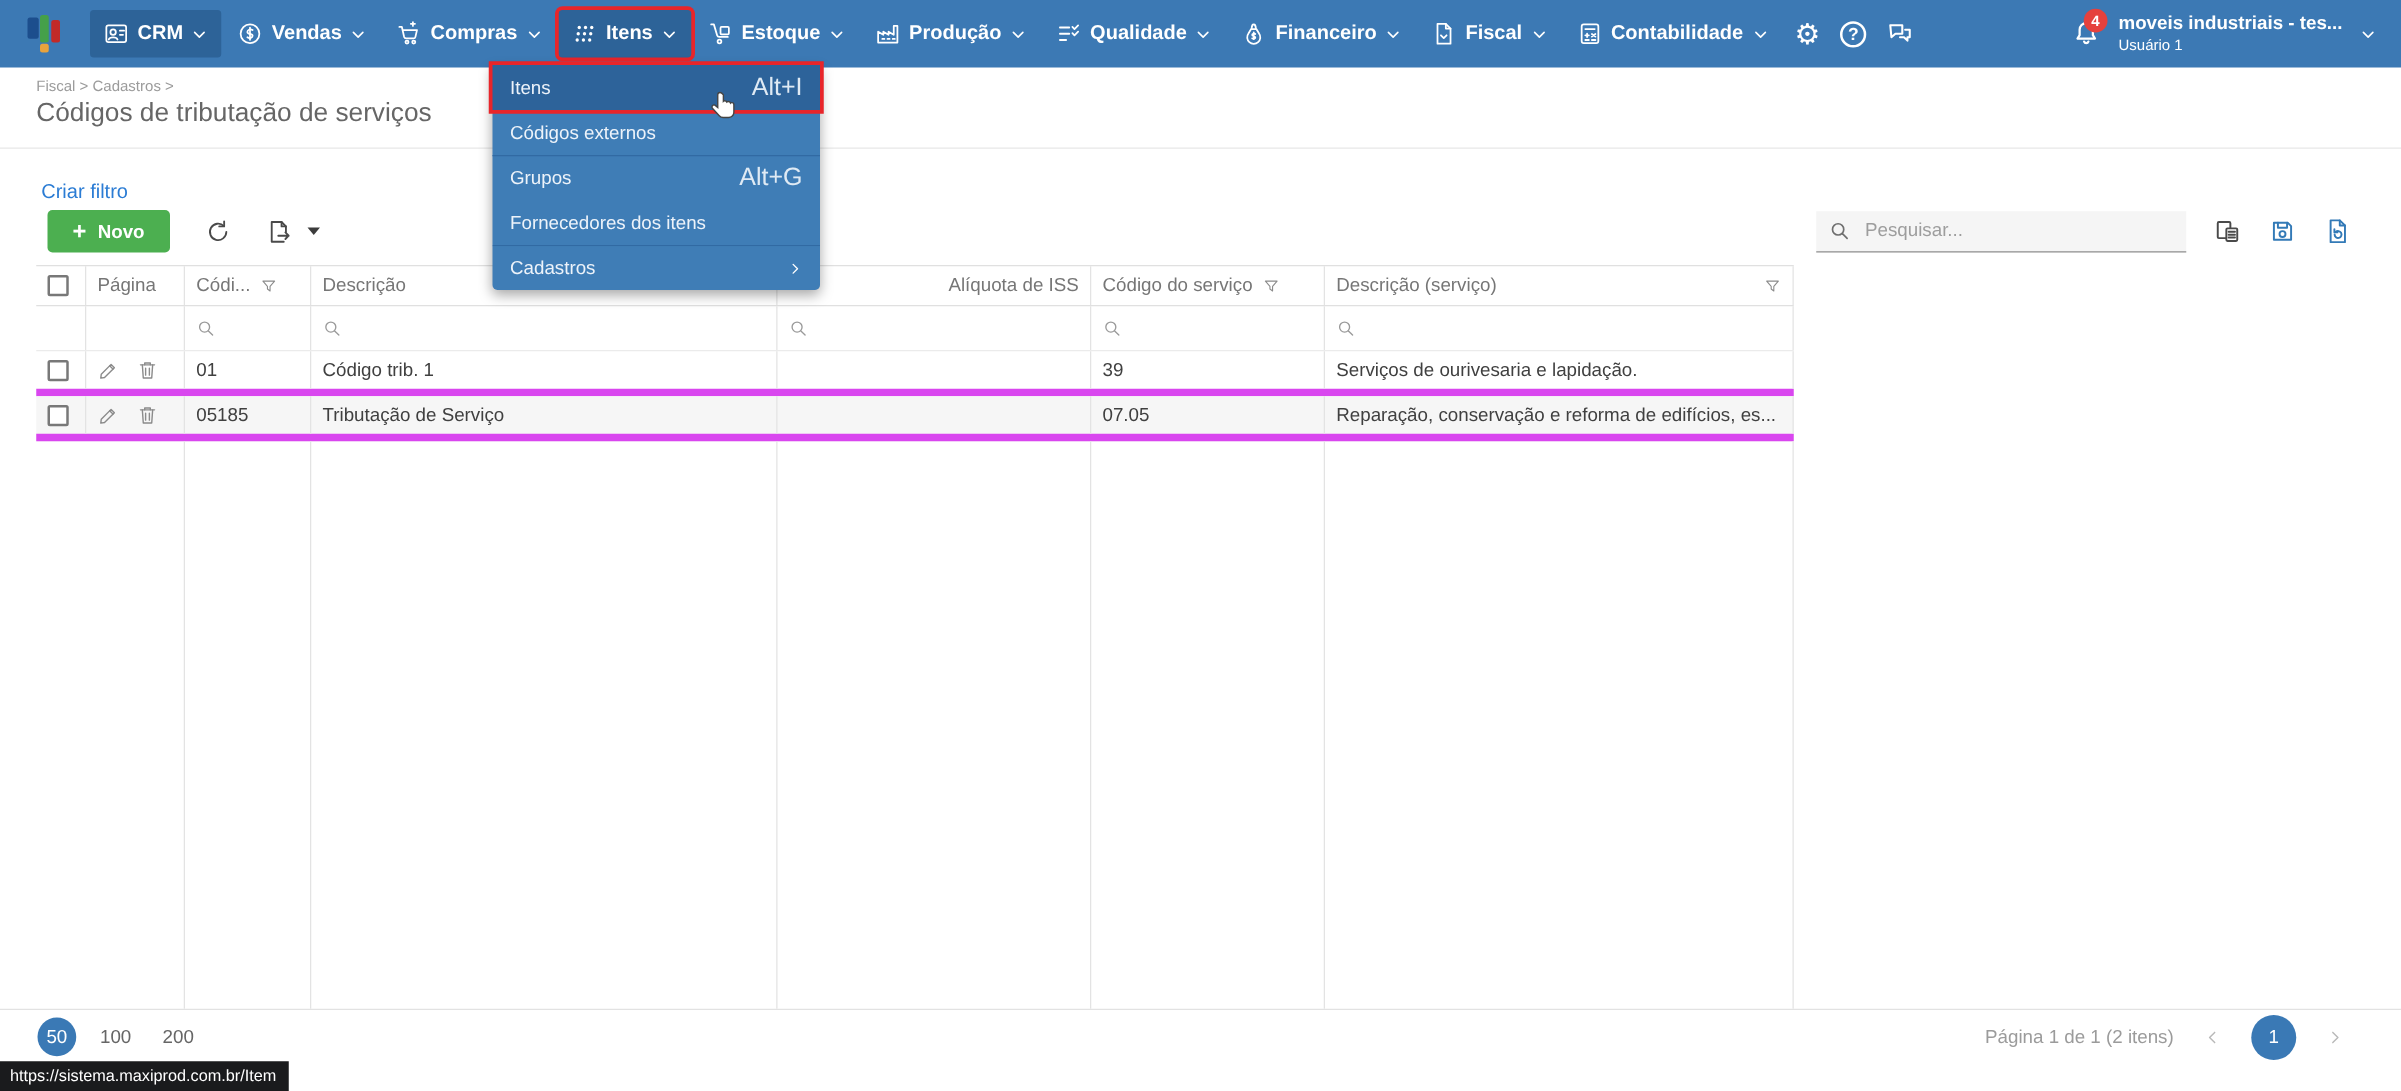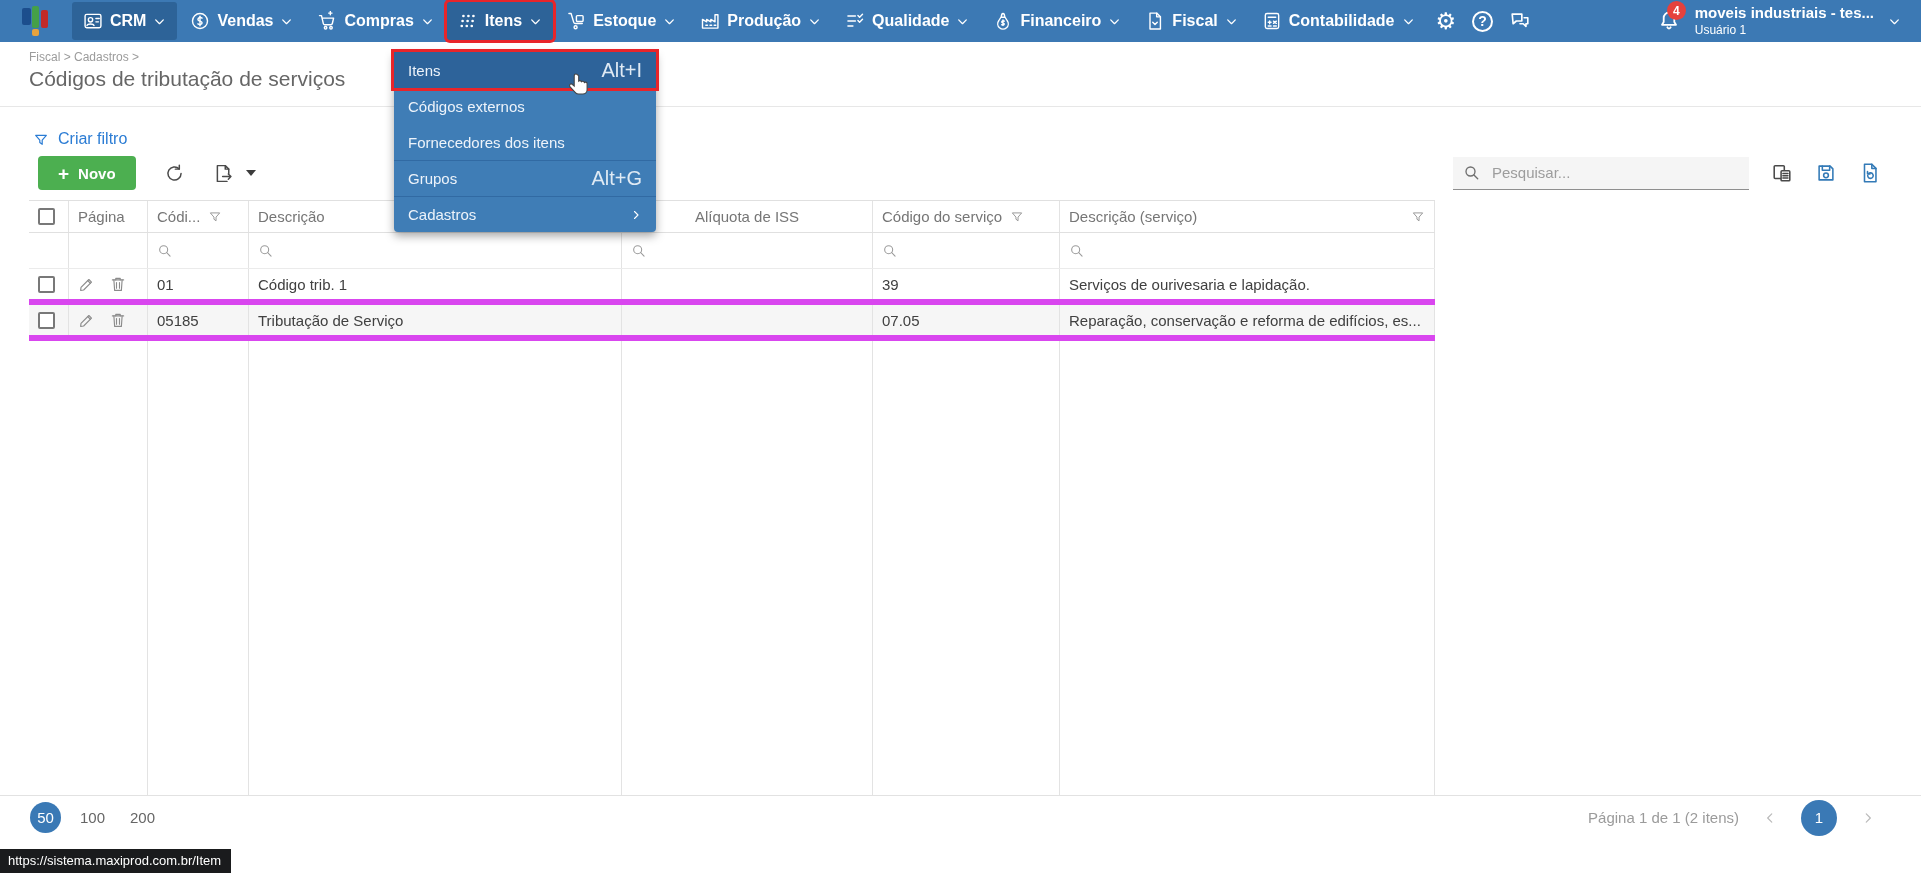--- a/index.html
+++ b/index.html
@@ -5,21 +5,21 @@
   * { box-sizing: border-box; }
   html,body { margin:0; padding:0; }
   body {
     width:1921px; height:873px; background:#fff; overflow:hidden; position:relative;
     font-family:"Liberation Sans", sans-serif; -webkit-font-smoothing:antialiased;
   }
   svg { display:block; }
 
   
   .topbar {
-    height:42px; background:#3c79b4; display:flex; align-items:center;
+    height:54px; background:#3c79b4; display:flex; align-items:center;
     padding:0 20px 0 22px; color:#fff;
   }
   .logo { width:30px; height:30px; position:relative; margin-right:20px; flex:none; }
   .logo i { position:absolute; border-radius:2px; }
   .logo .l1 { left:0;  top:2px;  width:9px;  height:17px; background:#1c4e8d; }
   .logo .l2 { left:10px; top:0;  width:7px;  height:22px; background:#45a049; }
   .logo .l3 { left:19px; top:4px; width:7px; height:18px; background:#c22a28; }
   .logo .l4 { left:10px; top:23px; width:7px; height:7px; background:#e8a33d; }
   .nav { display:flex; align-items:center; gap:2px; }
   .menu-item {
@@ -59,22 +59,22 @@
 
   
   .cursor { position:absolute; left:568px; top:72px; z-index:99; width:24px; height:28px; pointer-events:none; }
 
   
   .header-band { height:65px; border-bottom:1px solid #e7e7e7; padding:8px 0 0 29px; }
   .breadcrumb { font-size:12px; color:#9b9b9b; }
   .page-title { font-size:21px; color:#666; font-weight:500; margin-top:3px; }
 
   
-  .filter-row { margin:17px 0 0 33px; height:24px; display:flex; align-items:flex-end; gap:9px;
-    color:#2b7cd4; font-size:16px; cursor:pointer; width:150px; }
+  .filter-row { margin:17px 0 0 33px; height:24px; display:flex; align-items:flex-start; gap:9px;
+    color:#2b7cd4; font-size:16px; cursor:pointer; width:150px;flex-direction:column; }
   .funnel-blue { width:16px; height:16px; stroke:#2b7cd4; fill:none; stroke-width:1.8; stroke-linejoin:round; }
   .toolbar { margin:8px 40px 0 38px; height:34px; display:flex; align-items:center; }
   .btn-novo {
     background:#4caf50; color:#fff; border:none; border-radius:4px; height:34px; padding:0 20px;
     font-size:15px; font-weight:bold; display:flex; align-items:center; gap:9px; cursor:pointer;
     font-family:inherit;
   }
   .btn-novo .plus { font-size:19px; font-weight:bold; line-height:1; }
   .tool-ic { width:21px; height:21px; stroke:#4a4a4a; fill:none; stroke-width:1.7; stroke-linecap:round; stroke-linejoin:round; cursor:pointer; }
   .tool-gap { margin-left:28px; }
@@ -95,21 +95,21 @@
 
   
   .grid { margin:10px 0 0 29px; width:1406px; font-size:15px; color:#404040; }
   .grow { display:grid; grid-template-columns:40px 79px 101px 373px 251px 187px 375px; }
   .gcell { border-right:1px solid #e3e3e3; padding:0 9px; display:flex; align-items:center; overflow:hidden; white-space:nowrap; }
   .ghead { height:33px; border-top:1px solid #e0e0e0; border-bottom:1px solid #e0e0e0; color:#767676; }
   .ghead .gcell { gap:8px; }
   .gfilter { height:36px; border-bottom:1px solid #ebebeb; }
   .gdata { height:36px; border-bottom:6px solid #d946ef; }
   .gdata.alt { background:#f6f6f6; }
-  .right-al { justify-content:center; }
+  .right-al { justify-content:flex-end; }
   .spread { justify-content:space-between; }
   .chk { width:17px; height:17px; border:2px solid #787878; border-radius:2px; background:#fff; cursor:pointer; }
   .funnel-gray { width:14px; height:14px; stroke:#8b8b8b; fill:none; stroke-width:1.5; stroke-linejoin:round; flex:none; }
   .mag { width:16px; height:16px; stroke:#9a9a9a; fill:none; stroke-width:1.6; stroke-linecap:round; flex:none; }
   .row-ic { width:18px; height:18px; stroke:#8b8b8b; fill:none; stroke-width:1.5; stroke-linecap:round; stroke-linejoin:round; cursor:pointer; }
   .acts { gap:13px; }
   .gempty { height:454px; }
   .gempty .gcell { border-bottom:none; height:100%; }
   .gempty .nob { border-right:none; }
 
@@ -385,26 +385,26 @@
 </div>
 
 <div class="dropdown">
   <div class="dd-item hl">
     <span>Itens</span>
     <span class="shortcut">Alt+I</span>
   </div>
   <div class="dd-item">
     <span>Códigos externos</span>
   </div>
-  <div class="dd-item">
-    <span>Fornecedores dos itens</span>
-  </div>
   <div class="dd-item dd-sep">
     <span>Grupos</span>
     <span class="shortcut">Alt+G</span>
+  </div>
+  <div class="dd-item">
+    <span>Fornecedores dos itens</span>
   </div>
   <div class="dd-item dd-sep dd-last">
     <span>Cadastros</span>
     <svg class="dd-arrow">
         <use href="#i-chev-r"></use>
       </svg>
   </div>
 </div>
 
 <svg class="cursor" viewBox="0 0 24 28">

